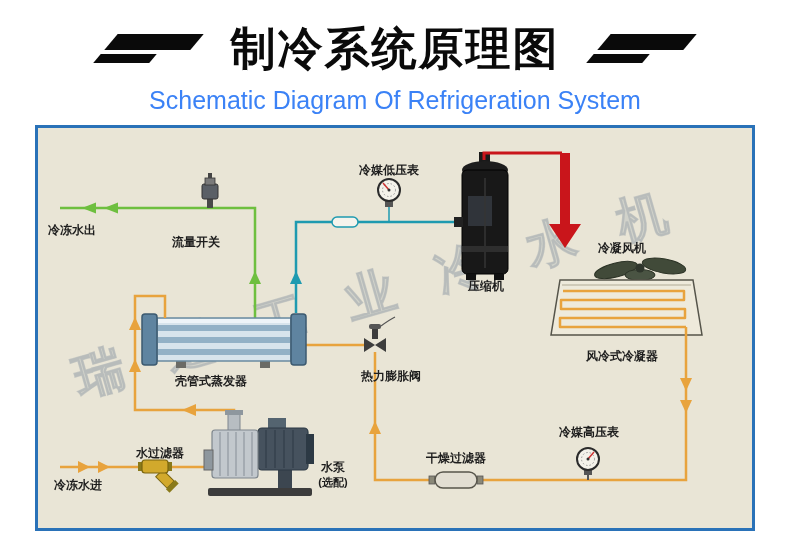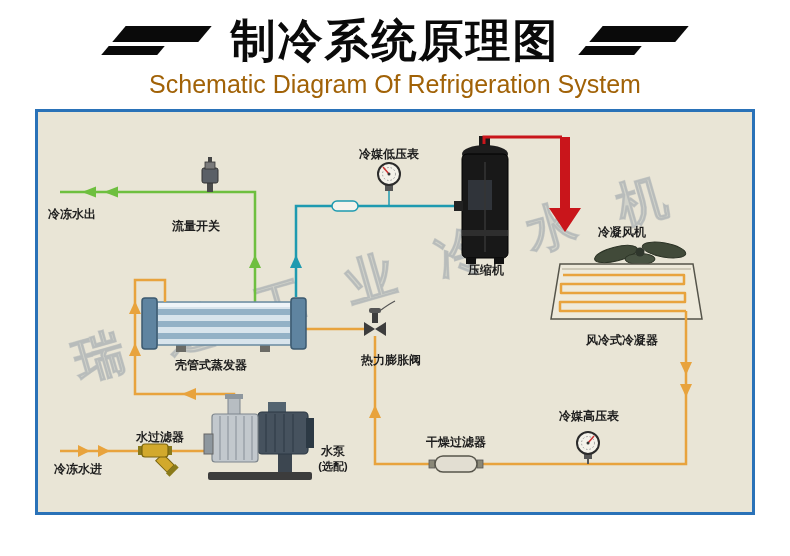--- a/index.html
+++ b/index.html
@@ -1,23 +1,23 @@
 <!DOCTYPE html>
 <html><head>
 <meta charset="utf-8">
 <style>
   html,body{margin:0;padding:0;}
   body{width:790px;height:556px;background:#ffffff;font-family:"Liberation Sans",sans-serif;}
   .page{width:790px;height:556px;box-sizing:border-box;padding-top:16px;}
   .title-row{display:flex;align-items:center;justify-content:center;gap:22px;}
-  .title{margin:0;font-size:45px;font-weight:900;color:#0a0a0a;letter-spacing:2px;line-height:1.1;}
+  .title{margin:8px;font-size:45px;font-weight:900;color:#0a0a0a;letter-spacing:2px;line-height:1.1;}
   .deco{position:relative;width:104px;height:36px;flex:none;}
   .deco .bar-a{position:absolute;left:14px;top:3px;width:86px;height:16px;background:#0a0a0a;transform:skewX(-40deg);}
   .deco .bar-b{position:absolute;left:0;top:23px;width:56px;height:9px;background:#0a0a0a;transform:skewX(-40deg);}
-  .subtitle{text-align:center;font-size:25px;color:#a16207;margin-top:4px;}
+  .subtitle{text-align:center;font-size:25px;color:#3b82f6;margin-top:4px;}
   .frame{width:714px;height:400px;margin:10px auto 0;border:3px solid #2a72b8;background:#e9e5d6;box-sizing:content-box;}
   svg{display:block;}
   .lbl{font-family:"Liberation Sans",sans-serif;font-size:12px;font-weight:600;fill:#1d1d1d;}
   .lbl-small{font-family:"Liberation Sans",sans-serif;font-size:11px;font-weight:600;fill:#1d1d1d;}
   .wm{font-family:"Liberation Sans",sans-serif;font-size:50px;font-weight:700;letter-spacing:44px;
       fill:#9aa4ae;fill-opacity:0.30;stroke:#8a94a0;stroke-opacity:0.35;stroke-width:1;}
 </style>
 </head>
 <body>
 

